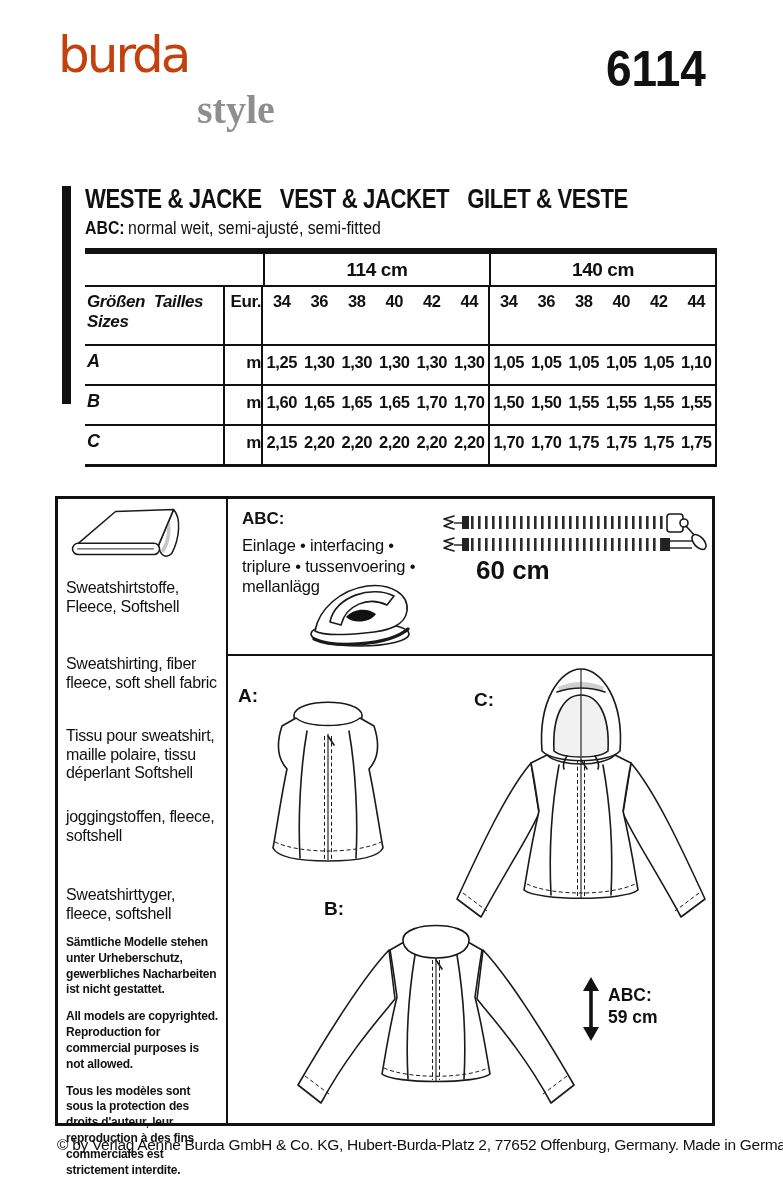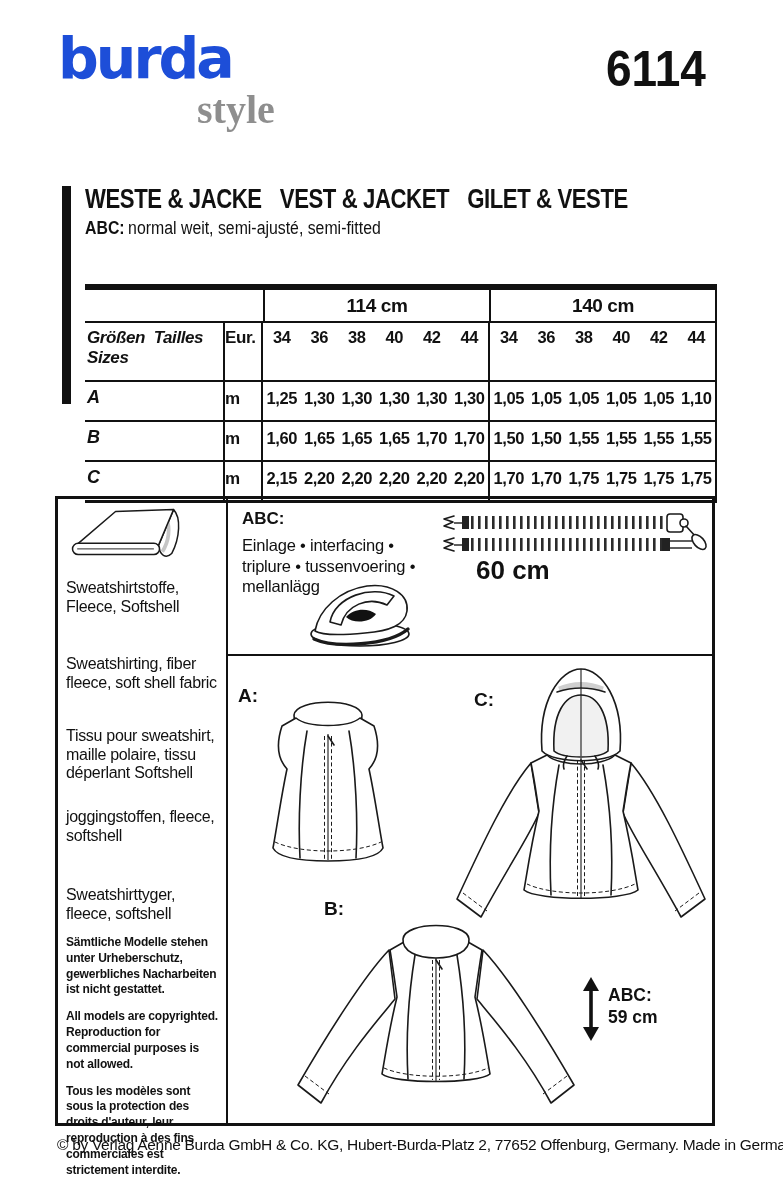--- a/index.html
+++ b/index.html
@@ -4,21 +4,21 @@
 <style>
   * { margin:0; padding:0; box-sizing:border-box; }
   html,body { background:#ffffff; }
   .page {
     position:relative; width:783px; height:1200px; background:#ffffff;
     color:#111; font-family:"Liberation Sans", sans-serif; overflow:hidden;
   }
   
   .brand-burda {
     position:absolute; left:58px; top:30px; font-family:"DejaVu Sans", sans-serif;
-    font-size:57px; font-weight:700; letter-spacing:-3px; color:#1d4ed8; line-height:1;
+    font-size:50px; font-weight:400; letter-spacing:-3px; color:#c2410c; line-height:1;
   }
   .brand-style {
     position:absolute; left:197px; top:90px; font-family:"Liberation Serif", serif;
     font-size:40px; font-weight:700; color:#8E8E8E; line-height:1;
   }
   .pattern-number {
     position:absolute; left:606px; top:40px; font-size:50px; font-weight:700;
     letter-spacing:0; transform:scaleX(0.92); transform-origin:left top;
   }
   
@@ -30,28 +30,28 @@
   .main-title span { margin-right:22px; }
   .fit-line {
     position:absolute; left:85px; top:218px; font-size:18px; white-space:nowrap;
     transform:scaleX(0.88); transform-origin:left top;
   }
   .fit-line b { font-weight:700; margin-right:4px; }
   
   .size-table {
     position:absolute; left:85px; top:248px; width:632px;
     border-top:6px solid #111; border-bottom:3px solid #111; border-right:2px solid #111;
-    font-weight:700; letter-spacing:-0.4px;margin-top:36px;
+    font-weight:700; letter-spacing:-0.4px;
   }
   .trow { display:flex; border-bottom:2px solid #111; align-items:stretch; }
   .trow:last-child { border-bottom:none; }
   .h1-spacer { width:178px; }
   .h1-group { flex:1; border-left:2px solid #111; text-align:center; font-size:19px; padding:5px 0 4px; }
   .c-label { width:138px; padding:5px 0 12px 2px; font-size:17px;font-style:italic; }
-  .c-eur { width:40px; border-left:2px solid #111; border-right:2px solid #111; text-align:left; padding:5px 0 4px; font-size:17px; }
+  .c-eur { width:40px; border-left:2px solid #111; border-right:2px solid #111; text-align:right; padding:5px 0 4px; font-size:17px; }
   .c-sz { flex:1; text-align:center; padding:5px 4px 4px; font-size:16.5px; }
   .c-mid { border-right:2px solid #111; }
   .rowABC .c-label { font-size:18px; }
   .rowABC .c-sz, .rowABC .c-eur { padding:7px 0 6px; }
   
   .panel {
     position:absolute; left:55px; top:496px; width:660px; height:630px;
     border:3px solid #111;
   }
   .left-col {

